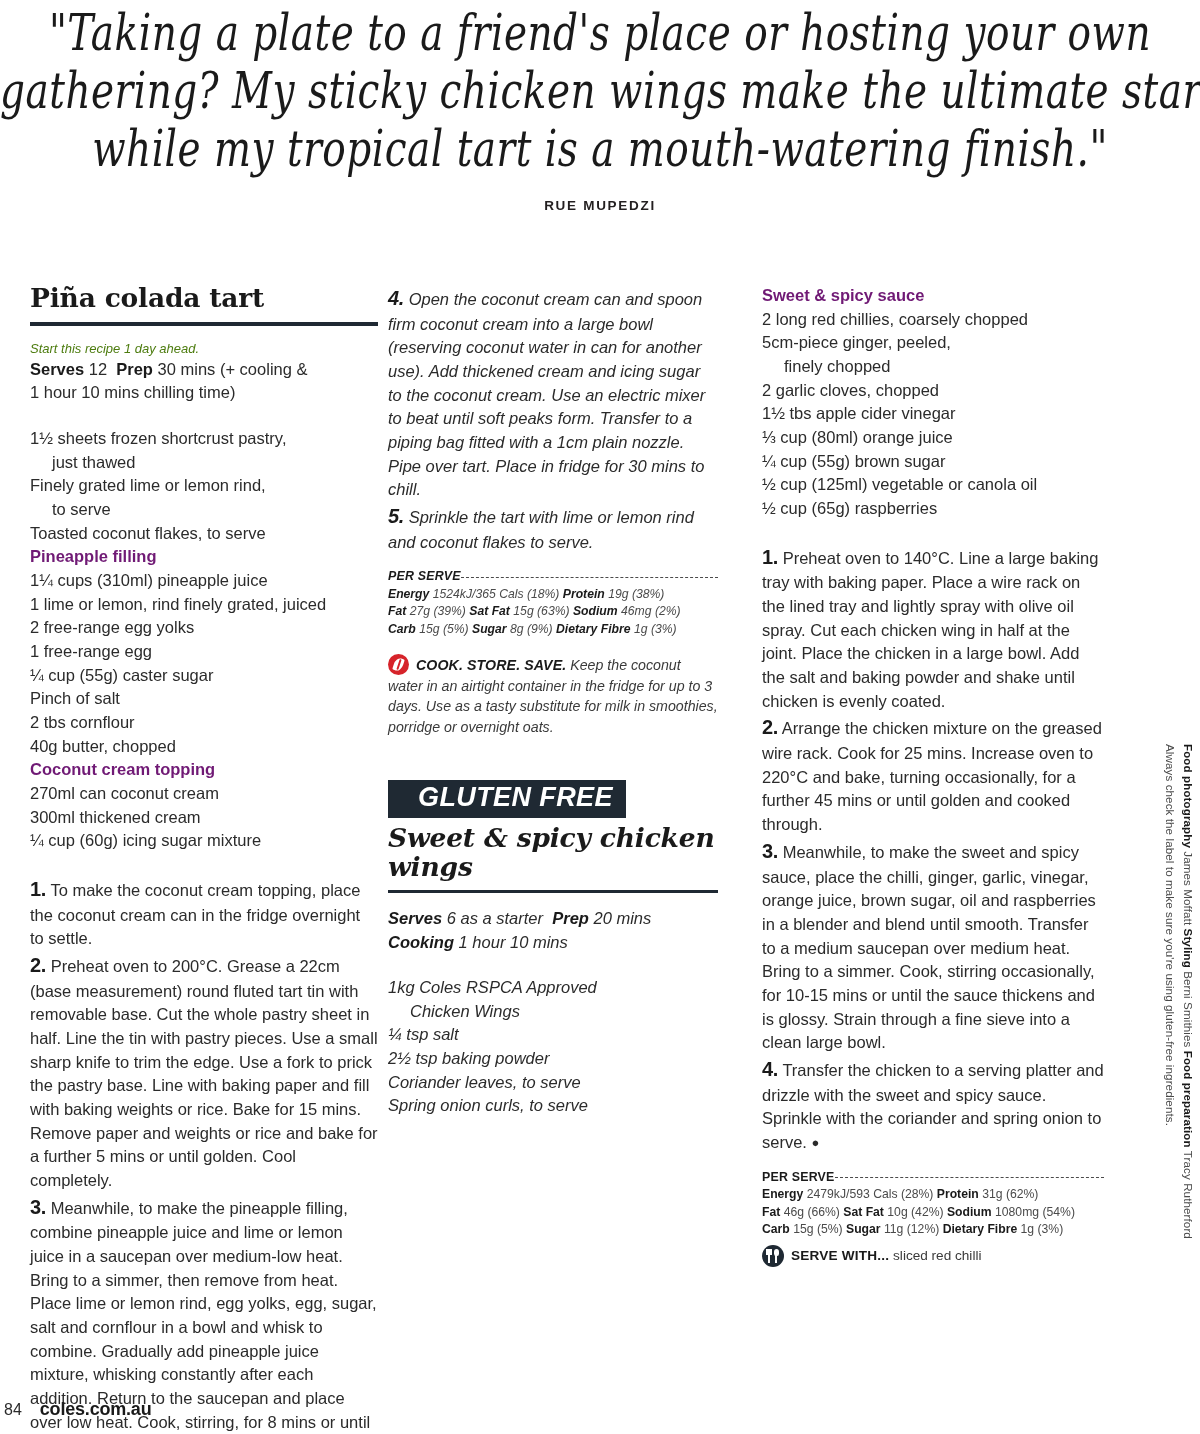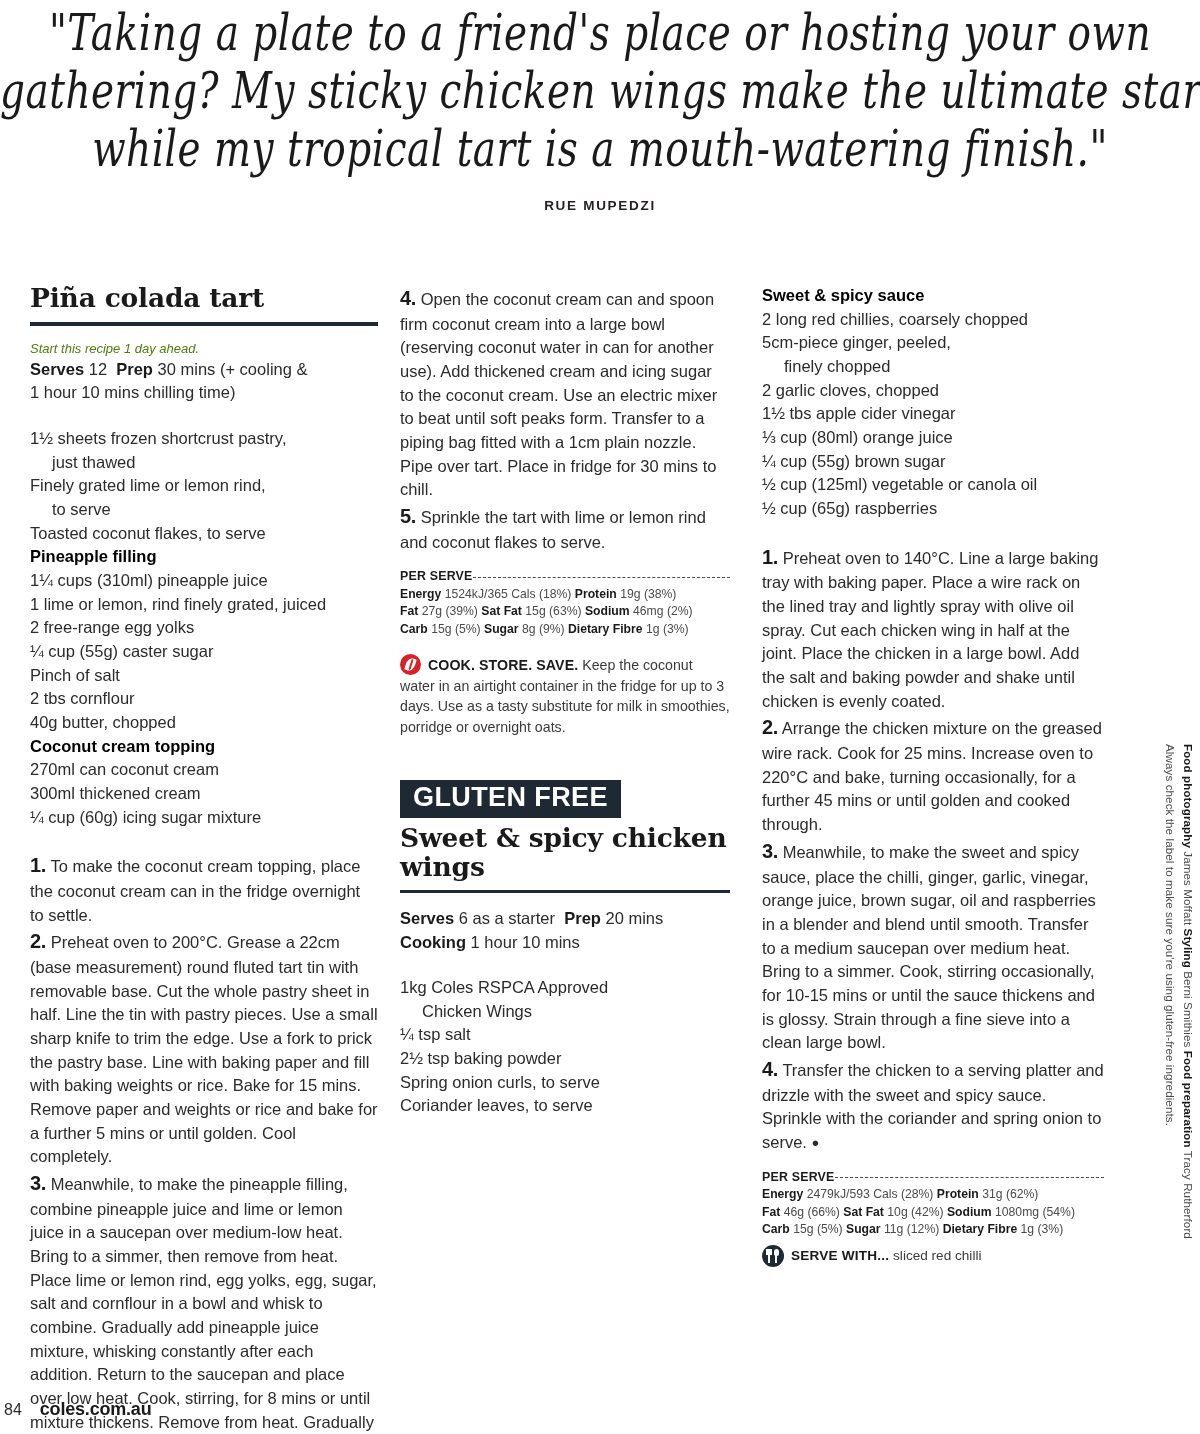--- a/index.html
+++ b/index.html
@@ -21,41 +21,41 @@
   .ql2{position:absolute;left:0;top:68px;width:1200px;font-size:39px;}
   .ql3{position:absolute;left:0;top:126px;width:1200px;font-size:39px;}
   .quote-attrib{
     position:absolute;left:0;top:198px;width:1200px;text-align:center;
     font-size:13.5px;font-weight:700;letter-spacing:1.7px;color:#231f20;
   }
 
   
   .col{position:absolute;top:284px;}
   .col-left{left:30px;width:348px;}
-  .col-mid{left:400px;width:330px;}
+  .col-mid{left:388px;width:330px;font-style:italic;}
   .col-right{left:762px;width:342px;}
 
   
   .recipe-title{
     font-family:"DejaVu Serif","Liberation Serif",serif;
     font-weight:700;font-size:26.5px;line-height:1.08;color:#1a1a1a;
     letter-spacing:-.2px;margin:0 0 9px 0;
   }
   .rule{height:4px;background:#1f2933;width:100%;margin:0 0 14px 0;}
   .rule.thin{height:3px;}
 
   
   .meta-italic{font-style:italic;font-size:13px;line-height:1.42;color:#4d7c0f;}
   .meta{font-size:16.5px;line-height:1.42;color:#2b2b2b;}
   .meta b,.bld{font-weight:700;color:#1a1a1a;}
   .gap{height:22px;}
 
   .ing{font-size:16.5px;line-height:1.435;color:#2b2b2b;}
   .ing div{white-space:pre-wrap;}
-  .ing .sub{font-weight:700;color:#000000;}
+  .ing .sub{font-weight:700;color:#701a75;}
   .indent{padding-left:22px;}
 
   .steps{font-size:16.5px;line-height:1.435;color:#2b2b2b;text-align:left;}
   .steps p{margin:0;}
   .stepnum{font-weight:700;font-size:20px;color:#1a1a1a;letter-spacing:-.3px;}
   .endmark{font-size:13px;vertical-align:1px;}
 
   
   .nutri{margin-top:14px;font-size:12.2px;line-height:1.42;color:#333;}
   .nutri-head{display:flex;align-items:center;}
@@ -77,21 +77,21 @@
   .csv-icon::after{
     content:"";position:absolute;left:9.5px;top:5px;width:2px;height:11px;
     background:#d6232a;transform:rotate(18deg);border-radius:1px;
   }
   .callout .bld{font-weight:700;color:#1a1a1a;letter-spacing:.1px;}
 
   
   .gf-badge{
     display:inline-block;background:#1f2933;color:#ffffff;
     font-weight:700;font-size:27px;letter-spacing:.4px;
-    padding:4px 13px 7px 13px;line-height:1;margin-bottom:6px;
+    padding:4px 13px 7px 30px;line-height:1;margin-bottom:6px;
   }
 
   
   .servewith{margin-top:7px;font-size:13.6px;color:#3a3a3a;line-height:1.3;display:flex;align-items:center;}
   .sw-icon{
     display:inline-block;width:22px;height:22px;border-radius:50%;
     background:#1f2933;margin-right:7px;position:relative;flex:0 0 auto;
   }
   .sw-icon i{position:absolute;background:#fff;}
   .sw-fork{left:6px;top:4px;width:2px;height:14px;}
@@ -146,20 +146,21 @@
     <div>1½ sheets frozen shortcrust pastry,</div>
     <div class="indent">just thawed</div>
     <div>Finely grated lime or lemon rind,</div>
     <div class="indent">to serve</div>
     <div>Toasted coconut flakes, to serve</div>
 
     <div class="sub">Pineapple filling</div>
     <div>1¼ cups (310ml) pineapple juice</div>
     <div>1 lime or lemon, rind finely grated, juiced</div>
     <div>2 free-range egg yolks</div>
+    <div>1 free-range egg</div>
     <div>¼ cup (55g) caster sugar</div>
     <div>Pinch of salt</div>
     <div>2 tbs cornflour</div>
     <div>40g butter, chopped</div>
 
     <div class="sub">Coconut cream topping</div>
     <div>270ml can coconut cream</div>
     <div>300ml thickened cream</div>
     <div>¼ cup (60g) icing sugar mixture</div>
   </div>
@@ -233,22 +234,22 @@
     <span>1 hour 10 mins</span>
   </div>
 
   <div class="gap"></div>
 
   <div class="ing">
     <div>1kg Coles RSPCA Approved</div>
     <div class="indent">Chicken Wings</div>
     <div>¼ tsp salt</div>
     <div>2½ tsp baking powder</div>
+    <div>Coriander leaves, to serve</div>
     <div>Spring onion curls, to serve</div>
-    <div>Coriander leaves, to serve</div>
   </div>
 </div>
 
 <div class="col col-right">
 
   <div class="ing">
     <div class="sub">Sweet &amp; spicy sauce</div>
     <div>2 long red chillies, coarsely chopped</div>
     <div>5cm-piece ginger, peeled,</div>
     <div class="indent">finely chopped</div>

